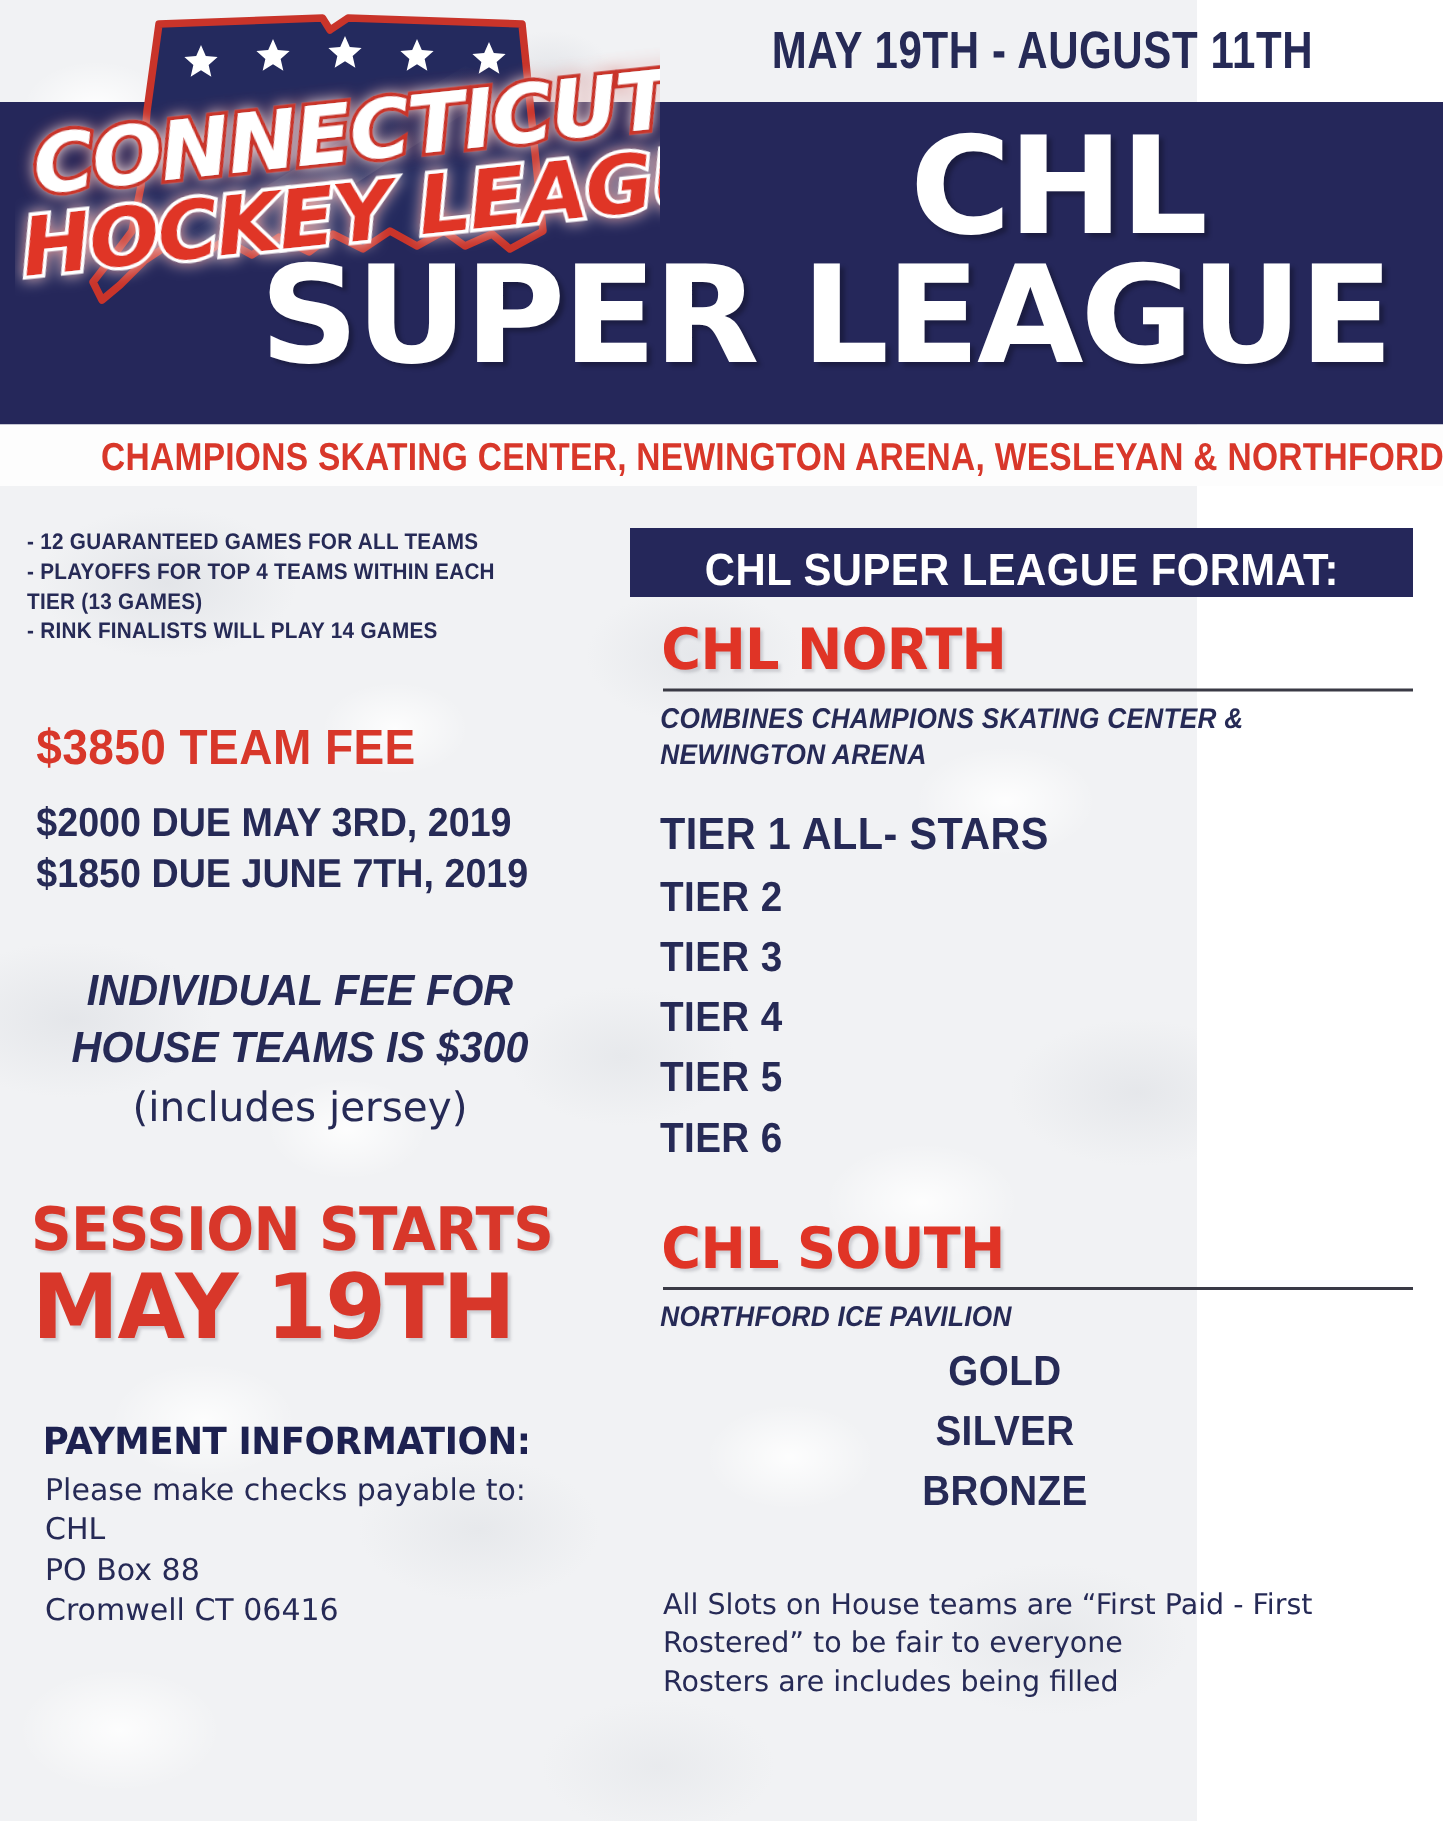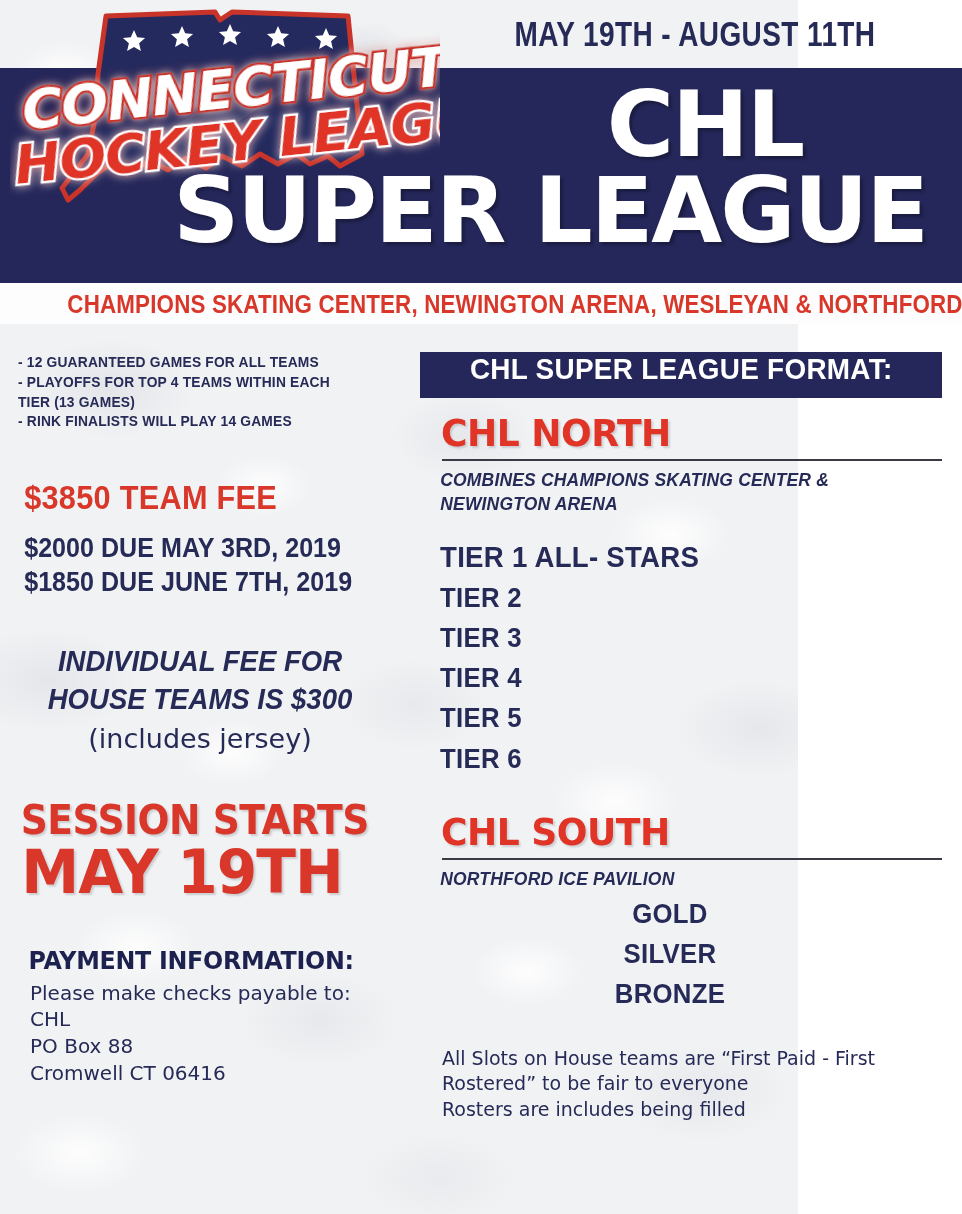--- a/index.html
+++ b/index.html
@@ -158,21 +158,21 @@
     font-family:"DejaVu Sans", sans-serif;
     font-size:20px; line-height:1.34; color:#262a56;
   }
   .pay-body .gap { height:20px; }
 
   
   .right-col { position:absolute; left:420px; top:352px; width:542px; }
 
   .format-bar {
     width:522px; height:46px; background:#25275a;
-    display:flex; align-items:flex-start; justify-content:center;
+    display:flex; align-items:flex-end; justify-content:center;
   }
   .format-bar span {
     color:#fff; font-family:"Liberation Sans", sans-serif;
     font-weight:bold; font-size:30px; letter-spacing:.3px;
     transform:scaleX(.93); transform-origin:center;
   }
 
   .region {
     margin-top:16px; padding-left:22px;
     font-family:"DejaVu Sans", sans-serif; font-weight:bold;
@@ -204,21 +204,21 @@
   .region.south { margin-top:34px; }
   .div-list { margin-top:4px; width:500px; text-align:center; }
   .div-list div {
     font-family:"Liberation Sans", sans-serif; font-weight:bold;
     font-size:28px; line-height:1.43; color:#262a56;
     letter-spacing:.3px;
     transform:scaleX(.92); transform-origin:center;
   }
 
   .notes {
-    margin-top:32px; padding-left:22px; width:512px;
+    margin-top:44px; padding-left:22px; width:512px;
     font-family:"DejaVu Sans", sans-serif;
     font-size:19px; line-height:1.32; color:#262a56;
   }
 </style>
 </head>
 <body>
 
 <div id="poster">
 
   <div class="navy-banner"></div>

